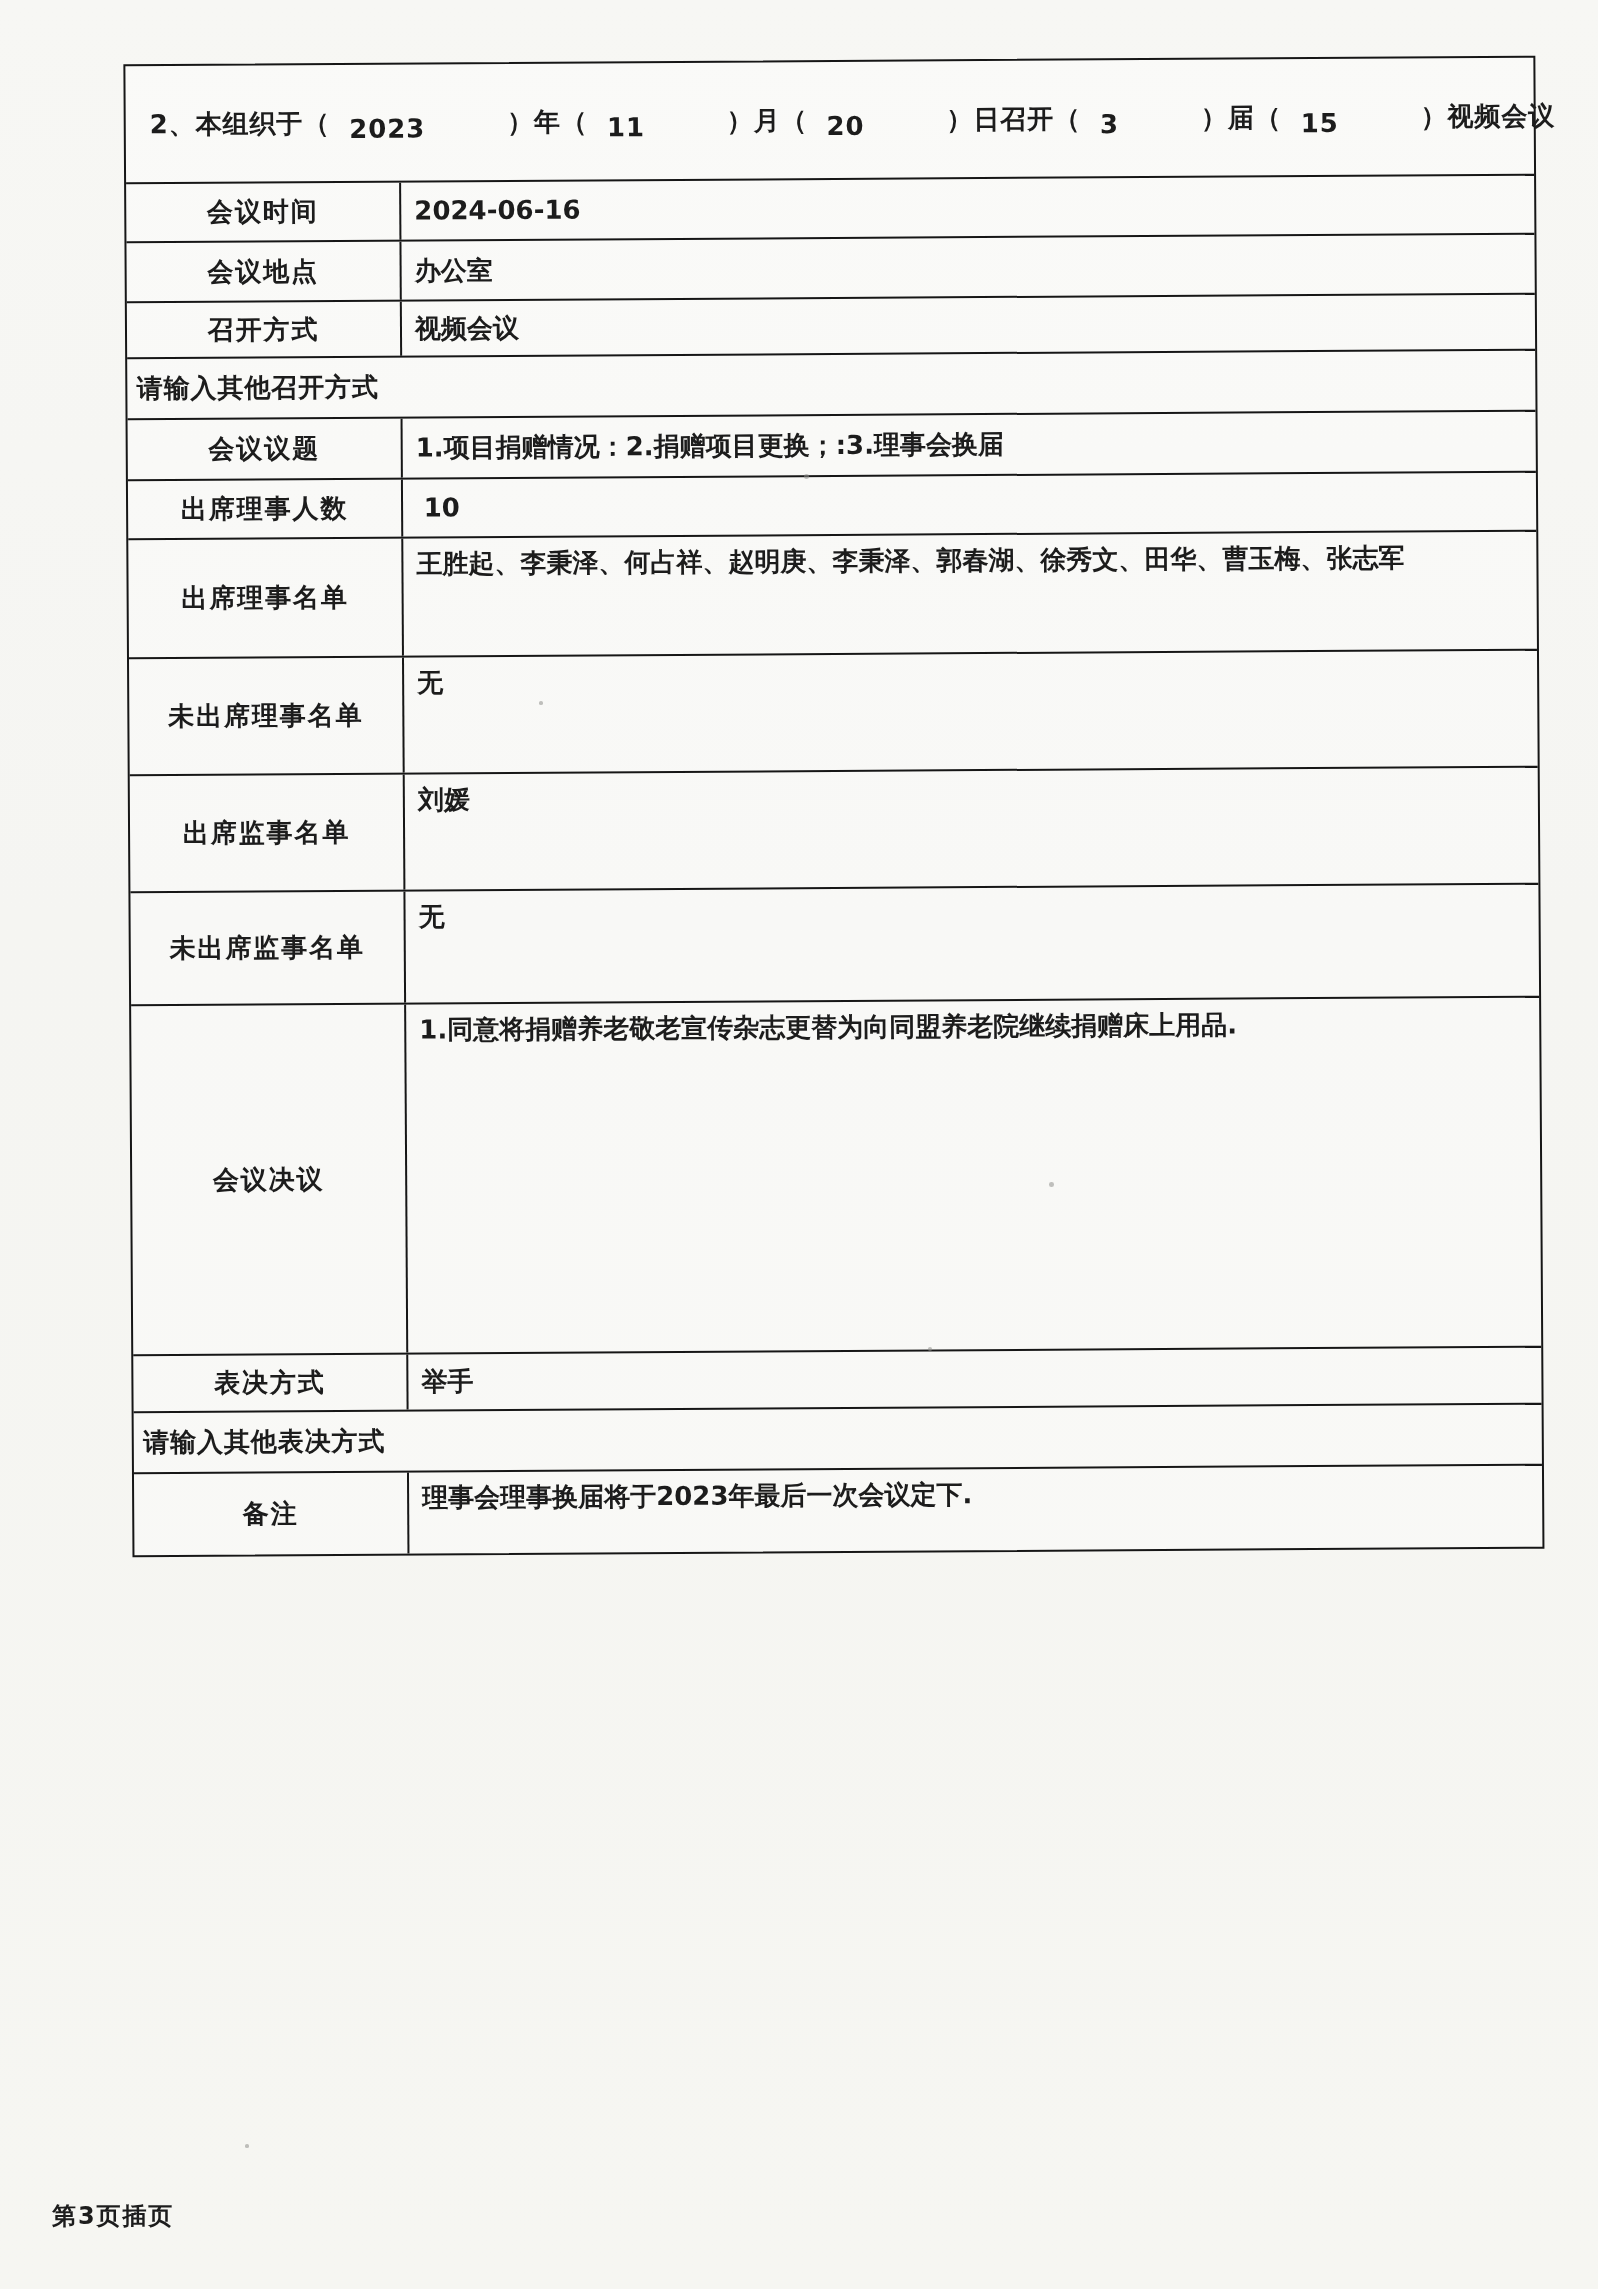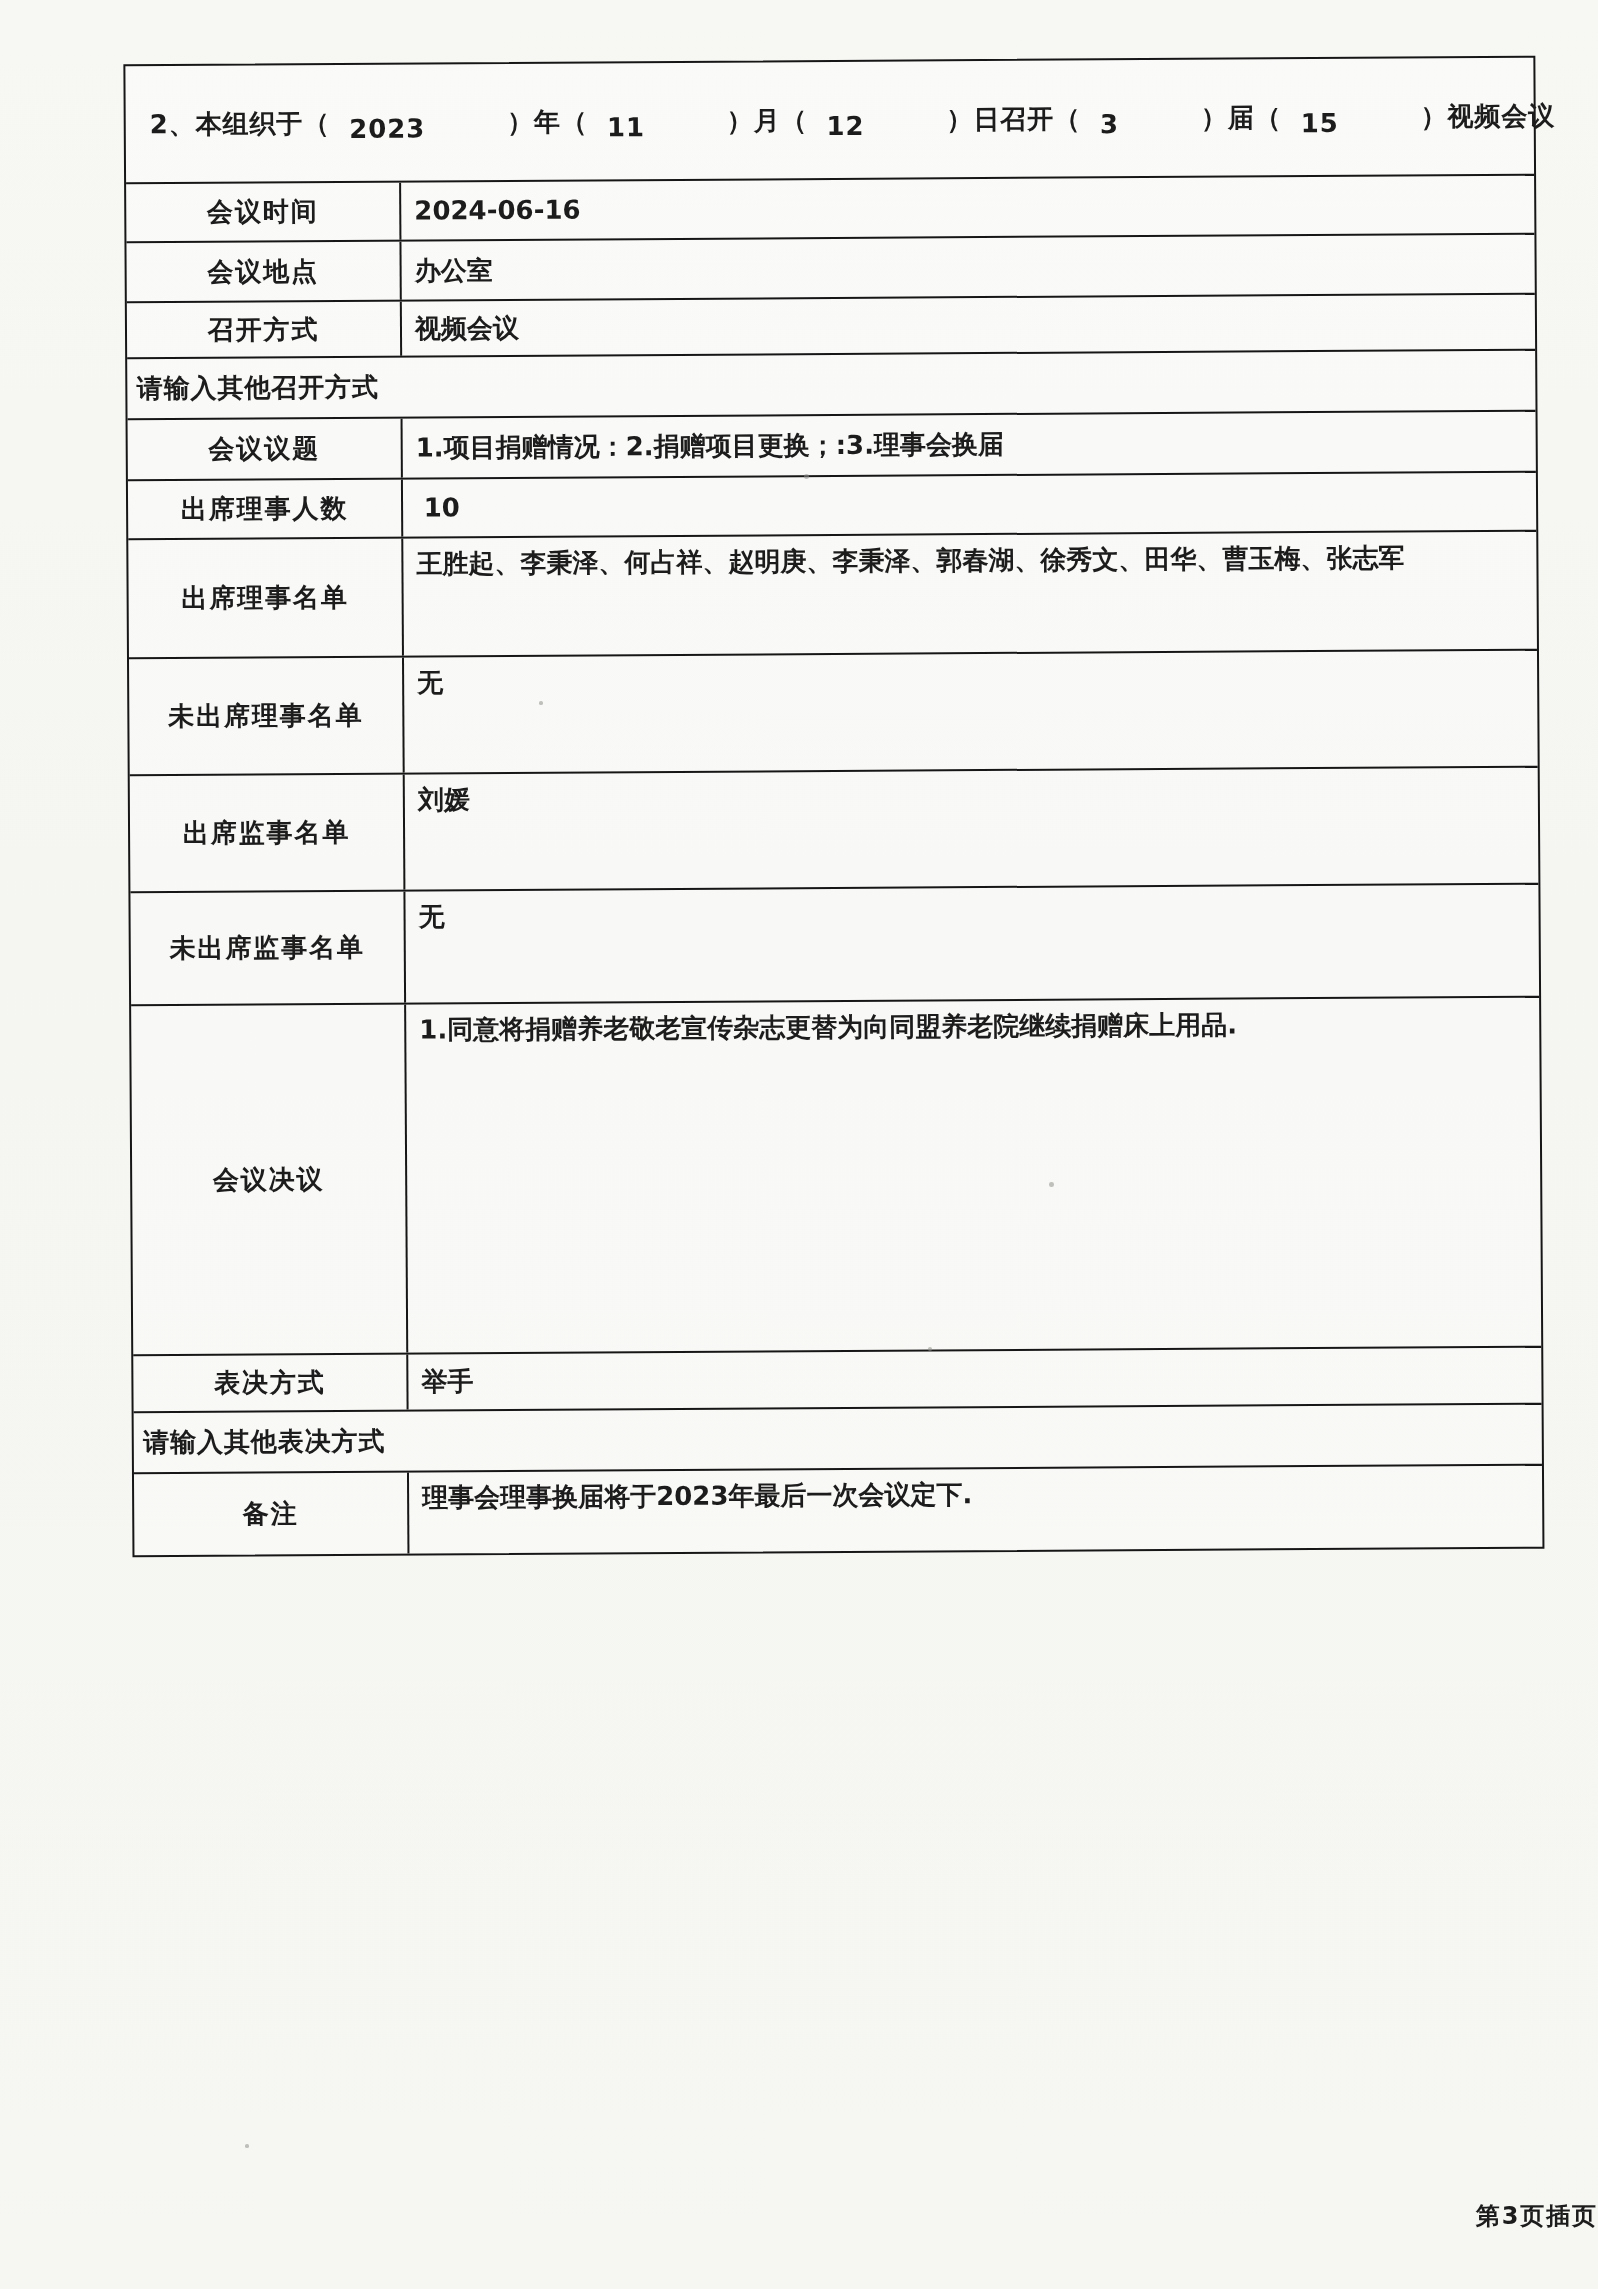--- a/index.html
+++ b/index.html
@@ -48,36 +48,36 @@
     display:flex;align-items:center;
     padding-left:9.4px;font-size:26px;font-weight:700;
     letter-spacing:0.9px;
   }
   .h63{height:59px}.h64{height:60px}.h60{height:56px}
   .h65{height:61px}.h61{height:57px}.h89{height:83px}
   .h127{height:119px}.h125{height:117px}.h121{height:113px}
   .h374{height:350px}
   .footer{
     position:absolute;top:2200px;left:52px;width:1546px;
-    text-align:right;font-size:24px;font-weight:700;letter-spacing:1.9px;
+    text-align:left;font-size:24px;font-weight:700;letter-spacing:1.9px;
   }
   .speck{position:absolute;border-radius:50%;background:#8f8f8c;opacity:.55;}
 </style>
 </head>
 <body>
 
 <div class="sheet">
 
   <div class="head">
     <span>2、本组织于（</span>
       <span class="num">2023</span>
       <span>）年（</span>
       <span class="num">11</span>
       <span>）月（</span>
-      <span class="num">12</span>
+      <span class="num">20</span>
       <span>）日召开（</span>
       <span class="num">3</span>
       <span>）届（</span>
       <span class="num">15</span>
       <span>）视频会议</span>
   </div>
 
   <div class="row h63">
     <div class="lbl">会议时间</div>
     <div class="val">2024-06-16</div>

